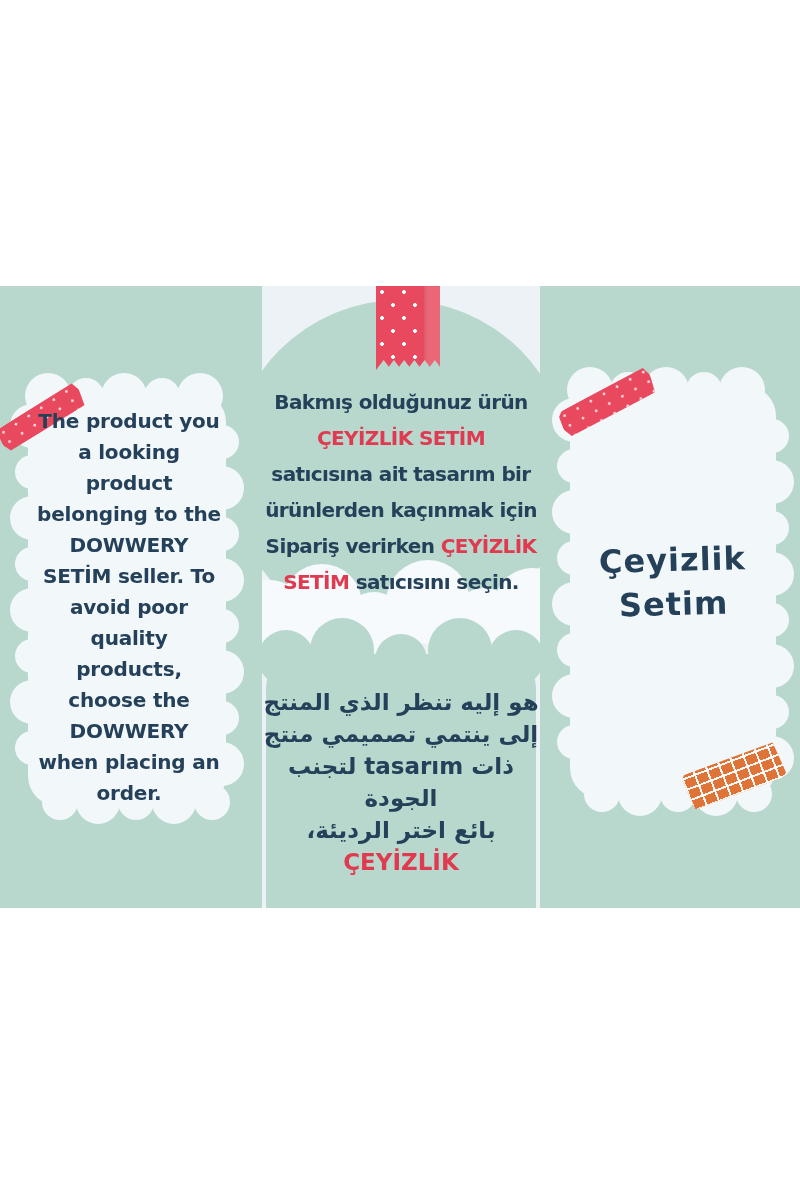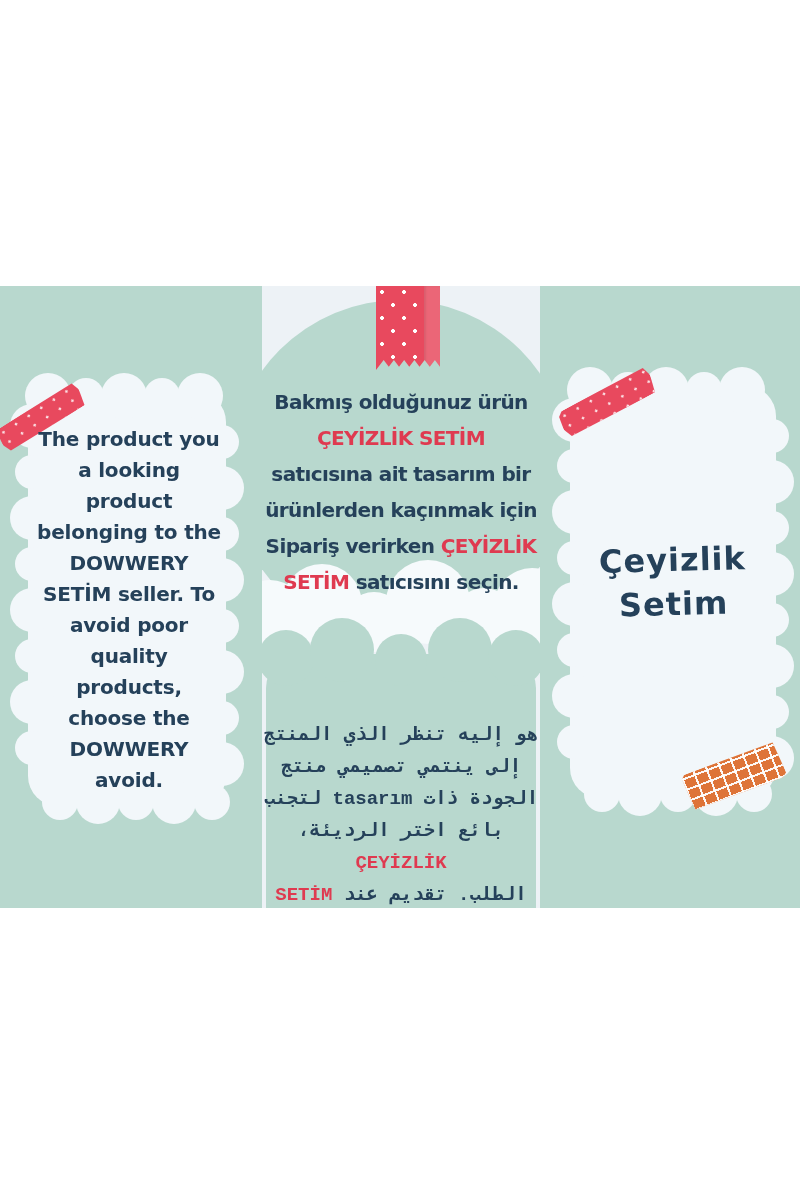--- a/index.html
+++ b/index.html
@@ -34,23 +34,23 @@
     background-image:repeating-linear-gradient(90deg,rgba(255,255,255,.95) 0 2px,rgba(255,255,255,0) 2px 13px),
                      repeating-linear-gradient(0deg,rgba(255,255,255,.95) 0 2px,rgba(255,255,255,0) 2px 11px);
     clip-path:polygon(0 10%,4% 0,98% 4%,100% 90%,95% 100%,2% 96%);}
   
   .cloud{position:absolute;border-radius:30px;}
   .cloud-left{left:28px;top:392px;width:198px;height:414px;background:var(--blob_bg);}
   .cloud-right{left:570px;top:386px;width:206px;height:412px;background:var(--blob_bg);}
   .bump{position:absolute;border-radius:50%;}
   
   .txt{position:absolute;text-align:center;color:var(--navy);}
-  .left-text{left:10px;top:424px;width:238px;font-size:20px;line-height:31px;letter-spacing:-0.2px;}
+  .left-text{left:10px;top:406px;width:238px;font-size:20px;line-height:31px;letter-spacing:-0.2px;}
   .turkish{left:252px;top:384px;width:298px;font-size:20px;line-height:36px;letter-spacing:-0.6px;white-space:nowrap;}
-  .arabic{left:254px;top:719px;width:294px;font-size:19px;line-height:32px;font-family:Liberation Mono, monospace;}
+  .arabic{left:254px;top:686px;width:294px;font-size:23px;line-height:32px;}
   .brand{left:576px;top:538px;width:194px;font-size:32px;line-height:44px;letter-spacing:1px;transform:rotate(-1.5deg);}
   .navy{color:var(--navy);}
   .red{color:var(--red);}
   .iso{unicode-bidi:isolate;direction:rtl;}
 </style>
 </head>
 <body>
 
 <div class="stage">
   <div class="band"></div>
@@ -89,21 +89,22 @@
       <div>a looking</div>
       <div>product</div>
       <div>belonging to the</div>
       <div>DOWWERY</div>
       <div>SETİM seller. To</div>
       <div>avoid poor</div>
       <div>quality</div>
       <div>products,</div>
       <div>choose the</div>
       <div>DOWWERY</div>
-      <div>avoid.</div>
+      <div>when placing an</div>
+      <div>order.</div>
     </div>
 
   <div class="panel">
     <div class="big-circle"></div>
     <div id="white-scallops">
         <div class="wh" style="left: -28px; top: 294px; width: 72px; height: 72px;"></div>
         <div class="wh" style="left: 20px; top: 278px; width: 80px; height: 80px;"></div>
         <div class="wh" style="left: 82px; top: 306px; width: 60px; height: 60px;"></div>
         <div class="wh" style="left: 124px; top: 274px; width: 84px; height: 84px;"></div>
         <div class="wh" style="left: 190px; top: 302px; width: 64px; height: 64px;"></div>
@@ -128,21 +129,20 @@
       <div><span class="navy">satıcısına ait tasarım bir</span></div>
       <div><span class="navy">ürünlerden kaçınmak için</span></div>
       <div><span class="navy">Sipariş verirken</span> <span class="red">ÇEYİZLİK</span></div>
       <div><span class="red">SETİM</span> <span class="navy">satıcısını seçin.</span></div>
     </div>
   <div class="txt arabic" id="arabic-text">
       <div dir="ltr"><span class="iso navy">المنتج</span> <span class="iso navy">الذي</span> <span class="iso navy">تنظر</span> <span class="iso navy">إليه</span> <span class="iso navy">هو</span></div>
       <div dir="ltr"><span class="iso navy">منتج</span> <span class="iso navy">تصميمي</span> <span class="iso navy">ينتمي</span> <span class="iso navy">إلى</span></div>
       <div dir="ltr"><span class="iso navy">لتجنب</span> <span class="iso navy">tasarım</span> <span class="iso navy">ذات</span> <span class="iso navy">الجودة</span></div>
       <div dir="ltr"><span class="iso navy">الرديئة،</span> <span class="iso navy">اختر</span> <span class="iso navy">بائع</span> <span class="iso red">ÇEYİZLİK</span></div>
-      <div dir="ltr"><span class="iso red">SETİM</span> <span class="iso navy">عند</span> <span class="iso navy">تقديم</span> <span class="iso navy">الطلب.</span></div>
     </div>
 
   <div class="cloud cloud-right" id="cloud-right">
       <div class="bump" style="left: -3px; top: -19px; width: 46px; height: 46px; background: rgb(242, 247, 250);"></div>
       <div class="bump" style="left: 14px; top: 390px; width: 36px; height: 36px; background: rgb(242, 247, 250);"></div>
       <div class="bump" style="left: 40px; top: -14px; width: 36px; height: 36px; background: rgb(242, 247, 250);"></div>
       <div class="bump" style="left: 48px; top: 386px; width: 44px; height: 44px; background: rgb(242, 247, 250);"></div>
       <div class="bump" style="left: 73px; top: -19px; width: 46px; height: 46px; background: rgb(242, 247, 250);"></div>
       <div class="bump" style="left: 90px; top: 390px; width: 36px; height: 36px; background: rgb(242, 247, 250);"></div>
       <div class="bump" style="left: 116px; top: -14px; width: 36px; height: 36px; background: rgb(242, 247, 250);"></div>

